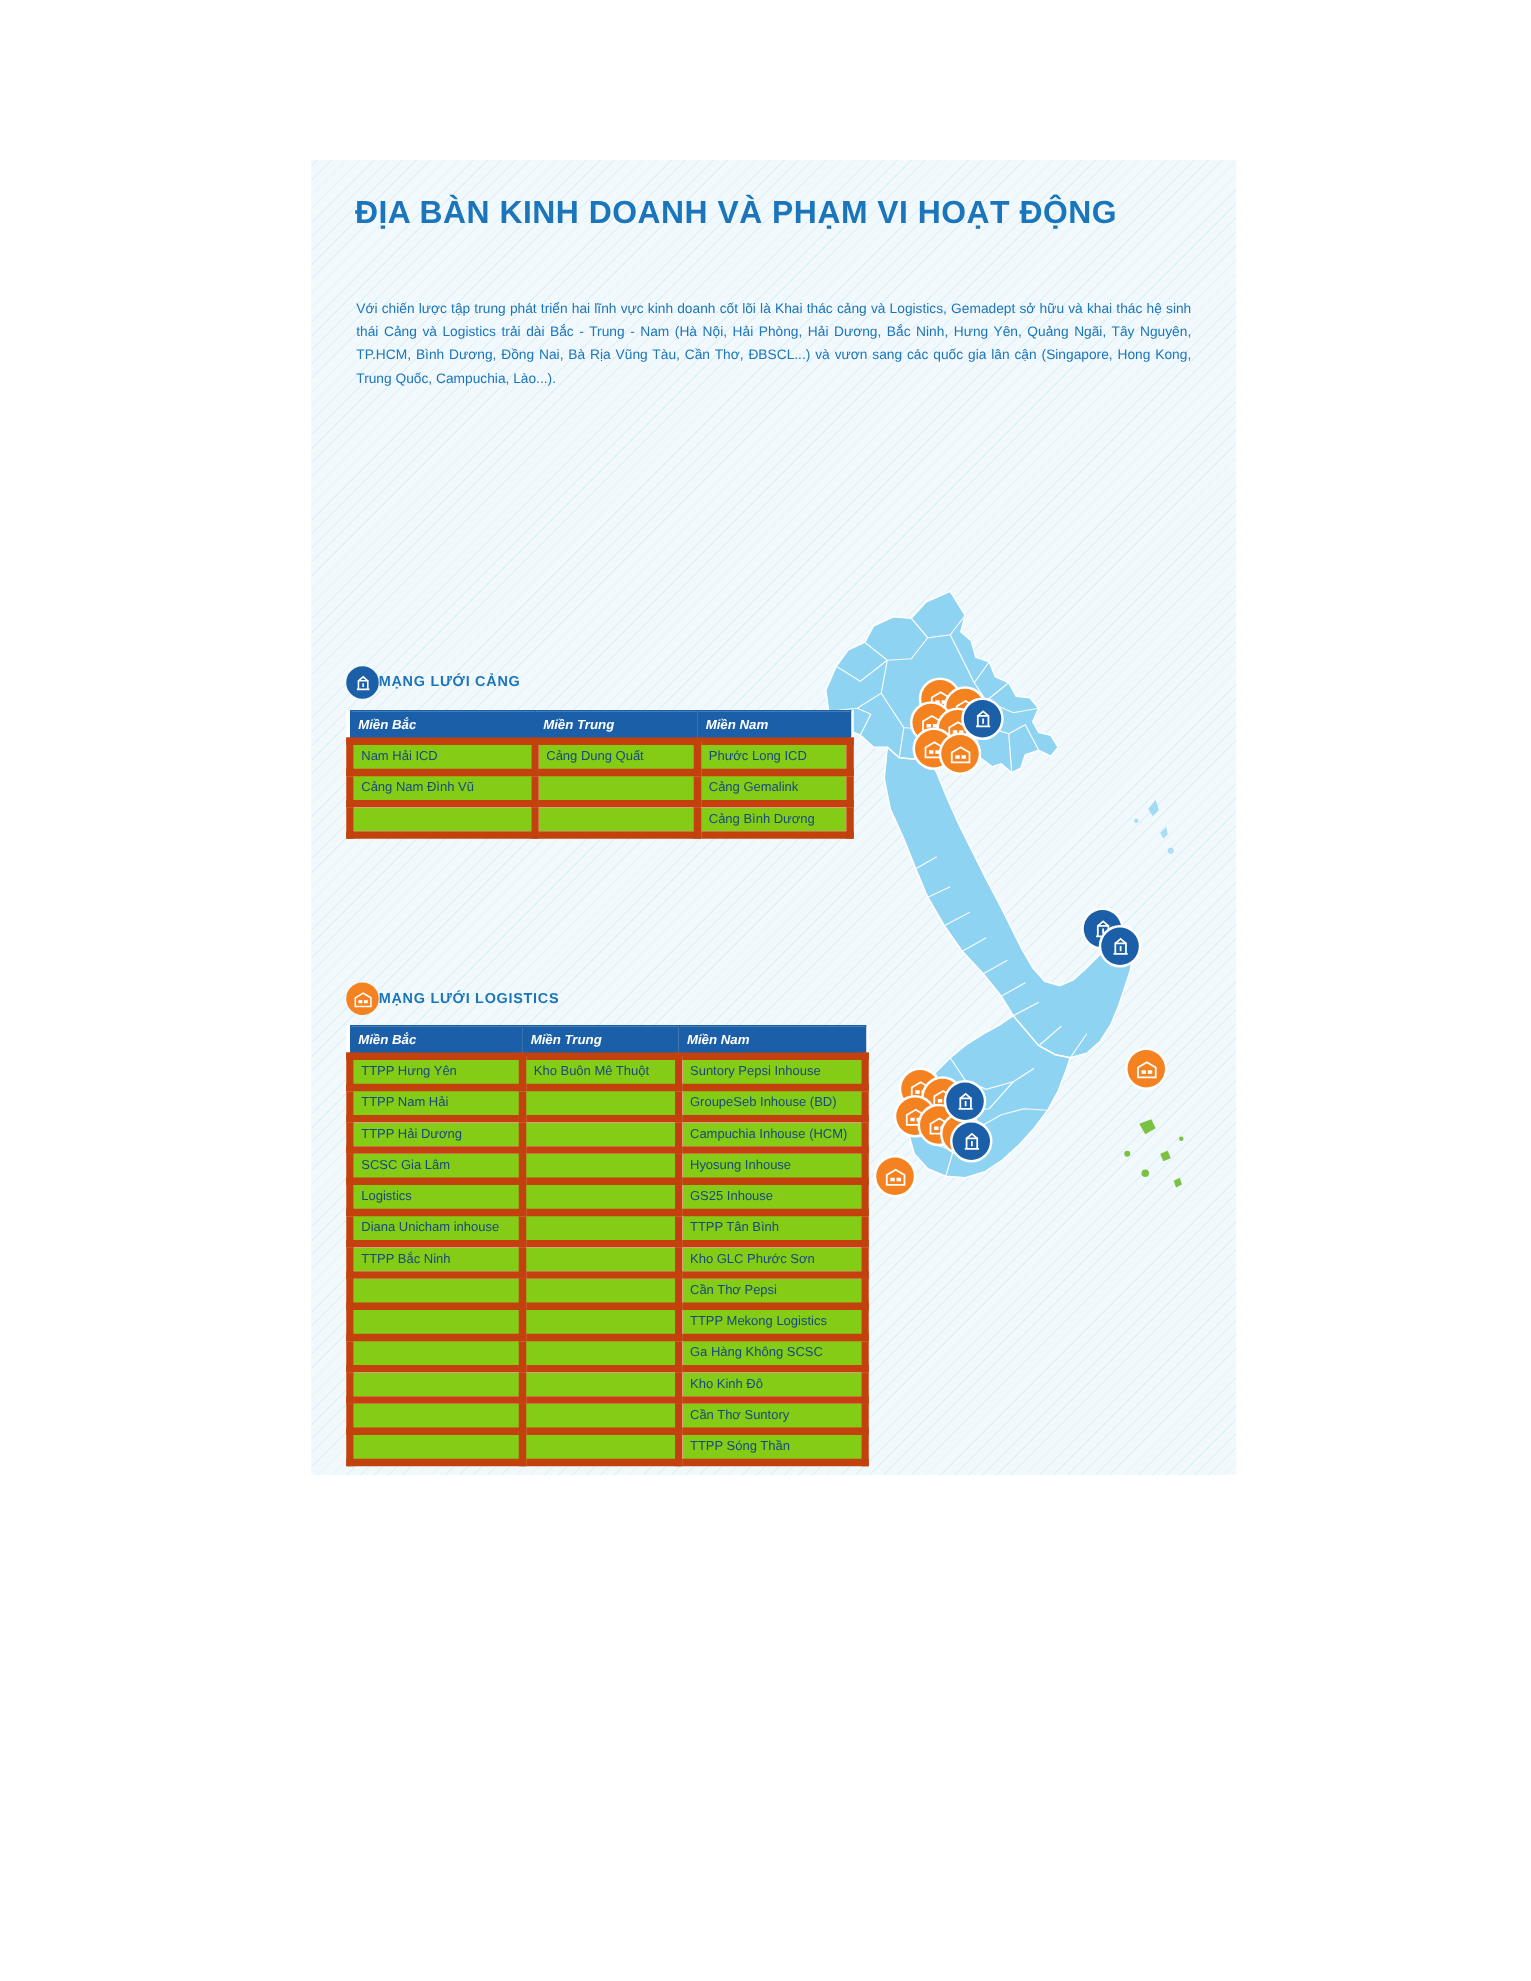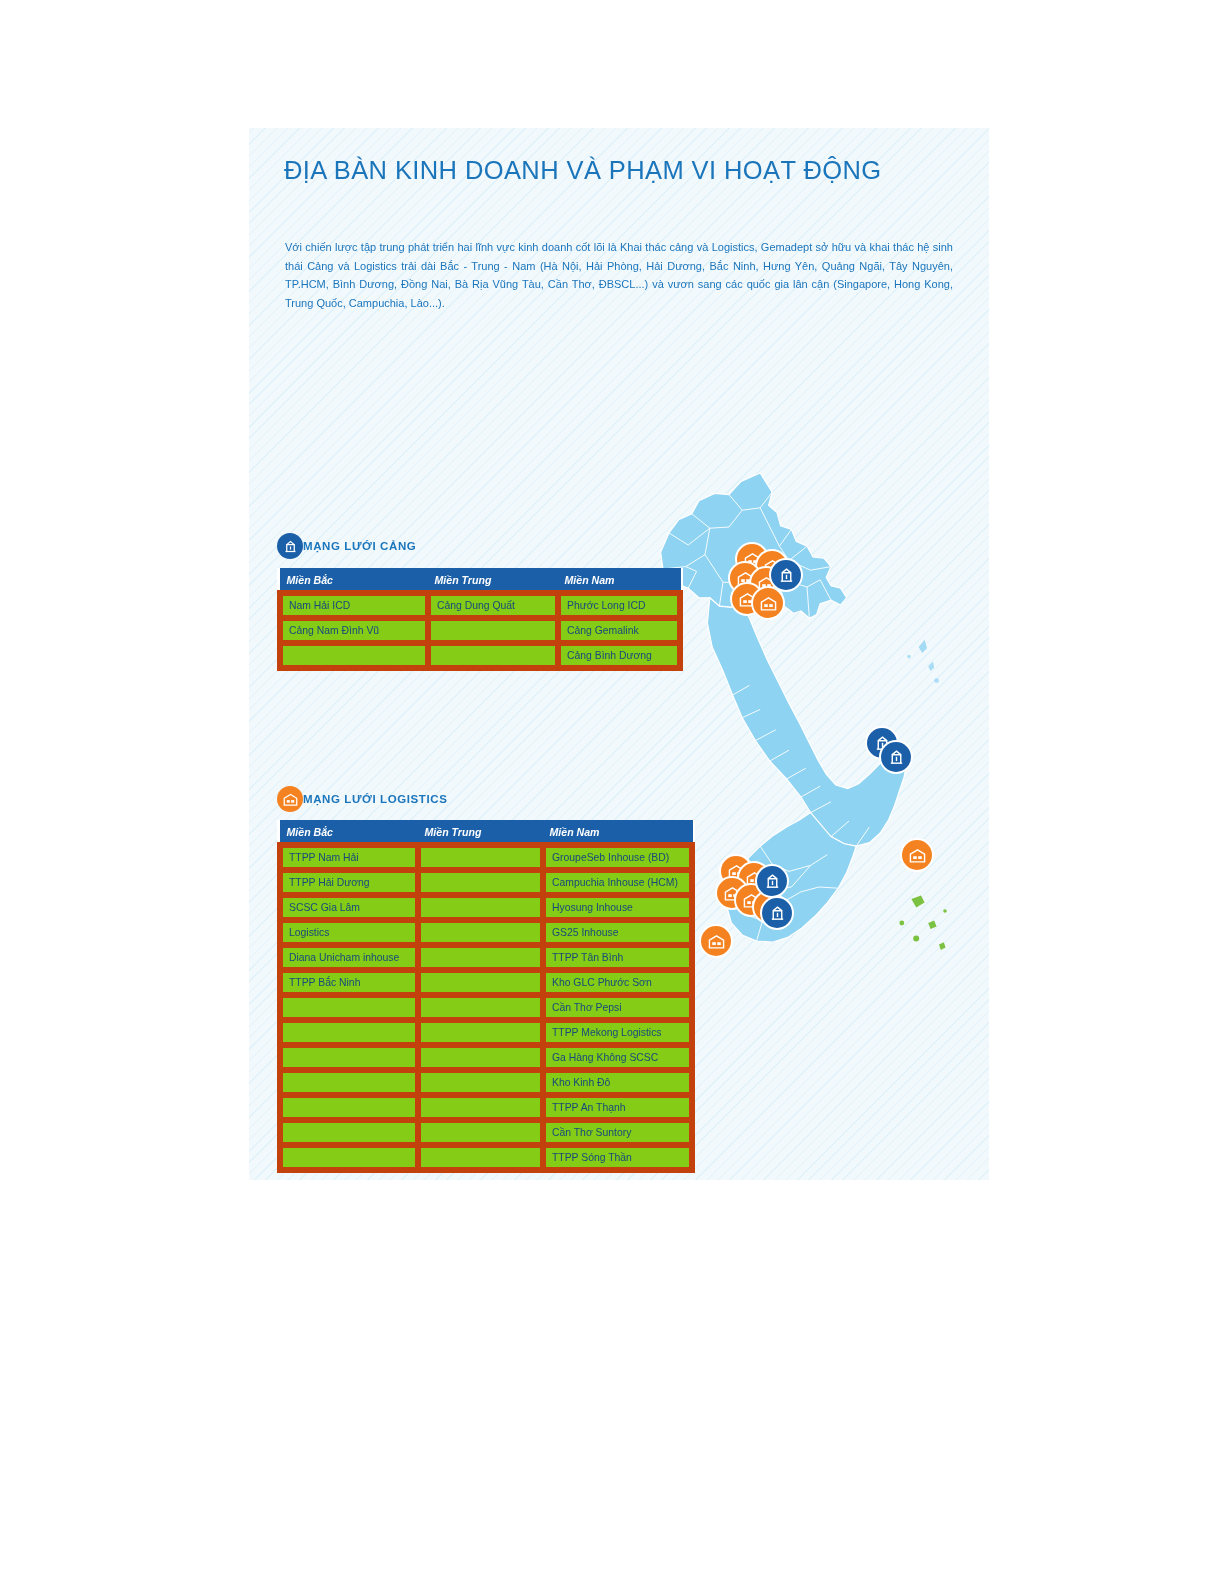--- a/index.html
+++ b/index.html
@@ -37,21 +37,21 @@
     );
     pointer-events: none;
   }
   .title {
     position: absolute;
     left: 35px;
     top: 28px;
     font-size: 25.5px;
     letter-spacing: 0.4px;
     color: #1b75bb;
-    font-weight: 400;
+    font-weight: 700;
     white-space: nowrap;
   }
   .intro {
     position: absolute;
     left: 36px;
     top: 110px;
     width: 668px;
     font-size: 11px;
     line-height: 18.6px;
     color: #1b75bb;
@@ -430,20 +430,25 @@
       </colgroup>
     <thead>
       <tr>
         <th>Miền Bắc</th>
         <th>Miền Trung</th>
         <th>Miền Nam</th>
       </tr>
     </thead>
     <tbody>
       <tr>
+        <td>TTPP Hưng Yên</td>
+        <td>Kho Buôn Mê Thuột</td>
+        <td>Suntory Pepsi Inhouse</td>
+      </tr>
+      <tr>
         <td>TTPP Nam Hải</td>
         <td class="empty"></td>
         <td>GroupeSeb Inhouse (BD)</td>
       </tr>
       <tr>
         <td>TTPP Hải Dương</td>
         <td class="empty"></td>
         <td>Campuchia Inhouse (HCM)</td>
       </tr>
       <tr>
@@ -478,25 +483,20 @@
       </tr>
       <tr>
         <td class="none"></td>
         <td class="none"></td>
         <td>Ga Hàng Không SCSC</td>
       </tr>
       <tr>
         <td class="none"></td>
         <td class="none"></td>
         <td>Kho Kinh Đô</td>
-      </tr>
-      <tr>
-        <td class="none"></td>
-        <td class="none"></td>
-        <td>TTPP An Thạnh</td>
       </tr>
       <tr>
         <td class="none"></td>
         <td class="none"></td>
         <td>Cần Thơ Suntory</td>
       </tr>
       <tr>
         <td class="none"></td>
         <td class="none"></td>
         <td>TTPP Sóng Thần</td>

